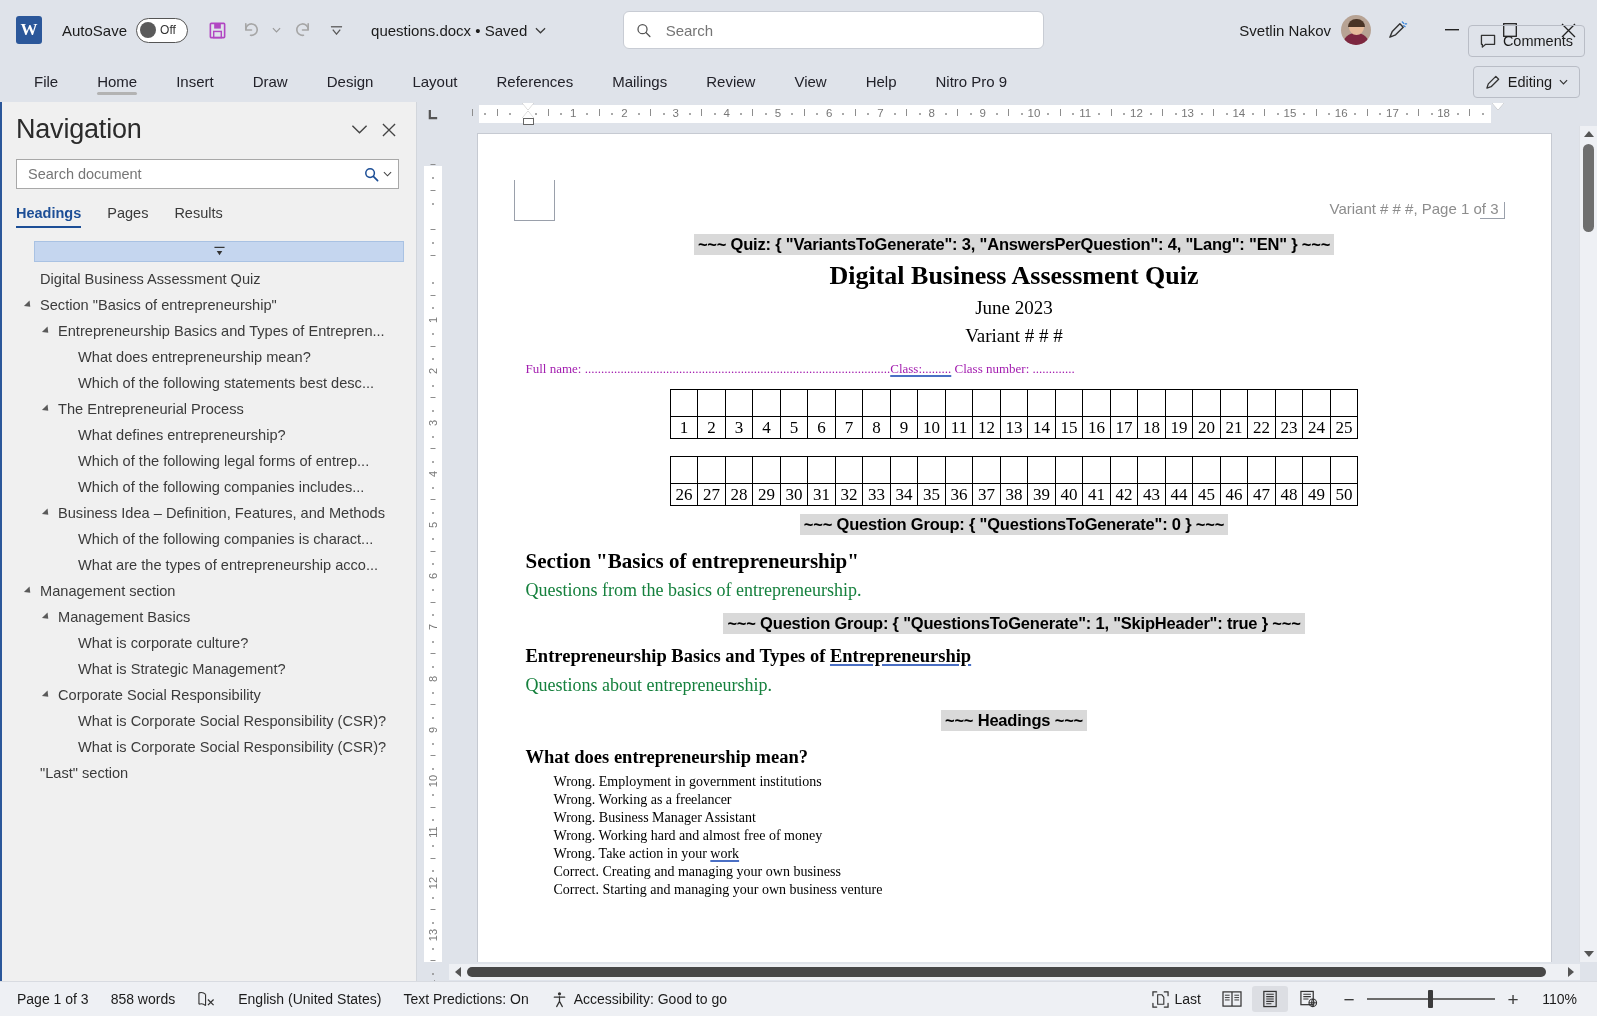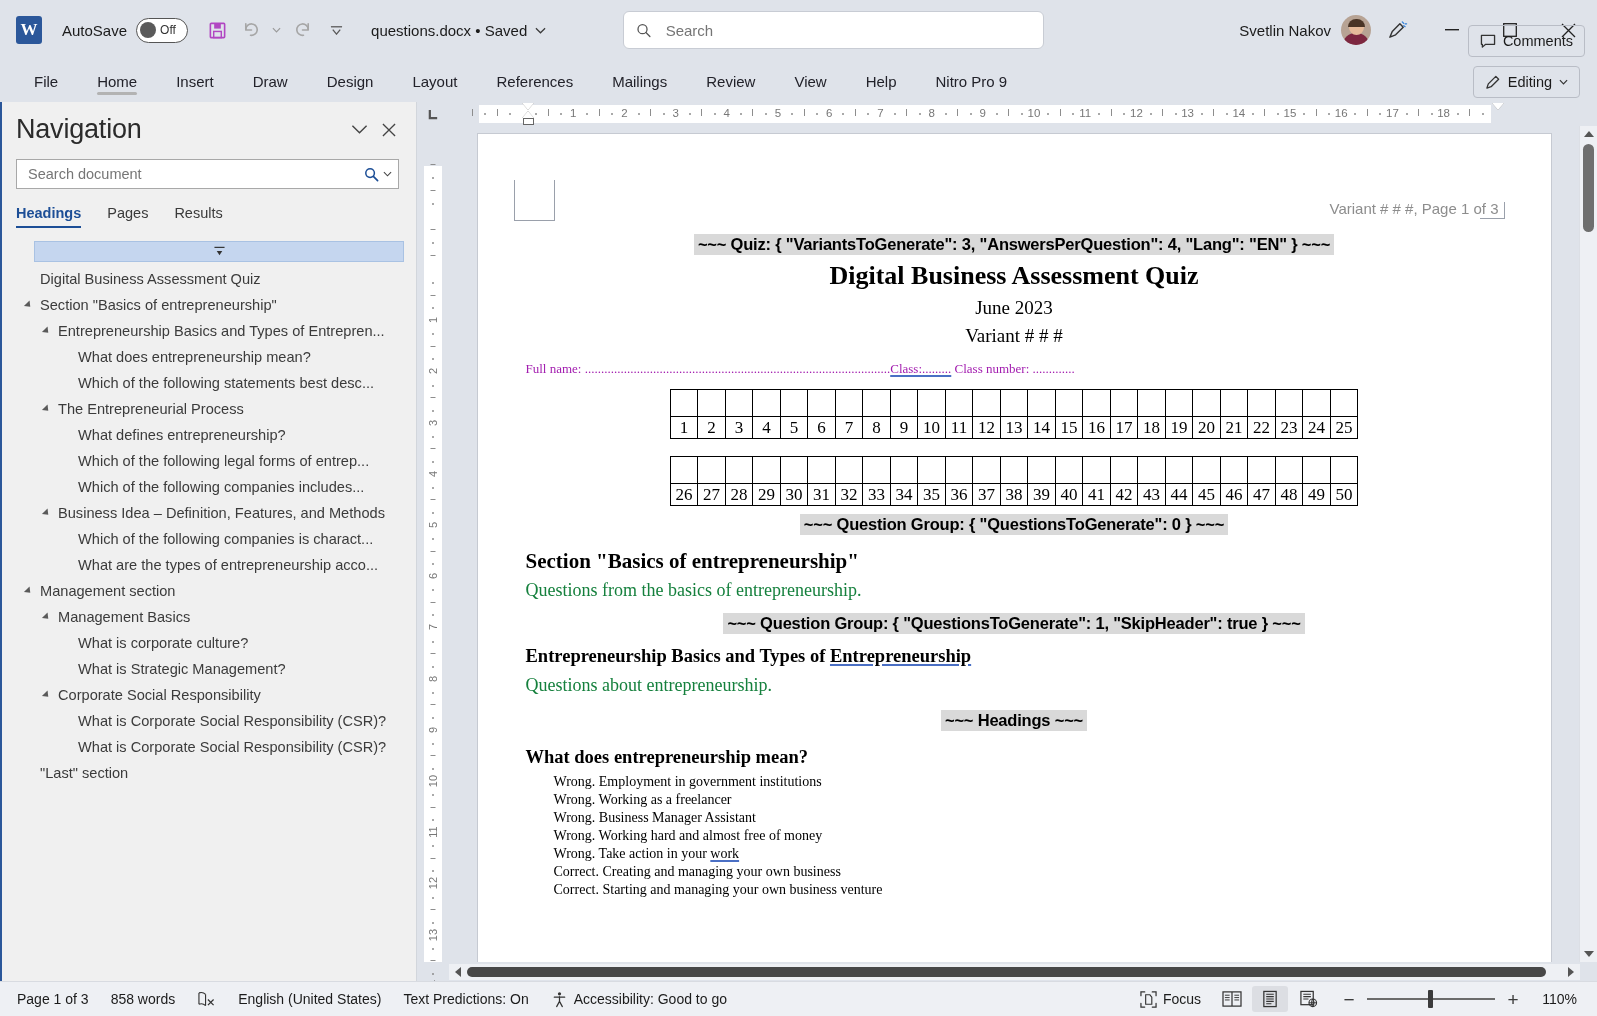--- a/index.html
+++ b/index.html
@@ -1473,21 +1473,21 @@
         <span>Accessibility: Good to go</span>
       </div>
     </div>
 
     <div class="status-right">
       <div class="status-item">
         <svg width="17" height="17" viewBox="0 0 18 18">
           <path d="M1 5 V1 H5 M13 1 H17 V5 M17 13 V17 H13 M5 17 H1 V13" fill="none" stroke="#333" stroke-width="1.3" stroke-linecap="round"></path>
           <path d="M6 4 H10.5 L12.5 6.5 V14 H6 Z" fill="none" stroke="#333" stroke-width="1.2"></path>
         </svg>
-        <span>Focus</span>
+        <span>Last</span>
       </div>
       <div class="view-btn">
         <svg width="20" height="18" viewBox="0 0 21 19">
           <rect x="1" y="2" width="19" height="15" fill="none" stroke="#333" stroke-width="1.3"></rect>
           <path d="M10.5 2 V17" stroke="#333" stroke-width="1.3"></path>
           <path d="M3 5.5 H8 M3 8 H8 M3 10.5 H8 M13 5.5 H18 M13 8 H18 M13 10.5 H18" stroke="#333" stroke-width="1"></path>
         </svg>
       </div>
       <div class="view-btn active">
         <svg width="18" height="18" viewBox="0 0 19 19">

